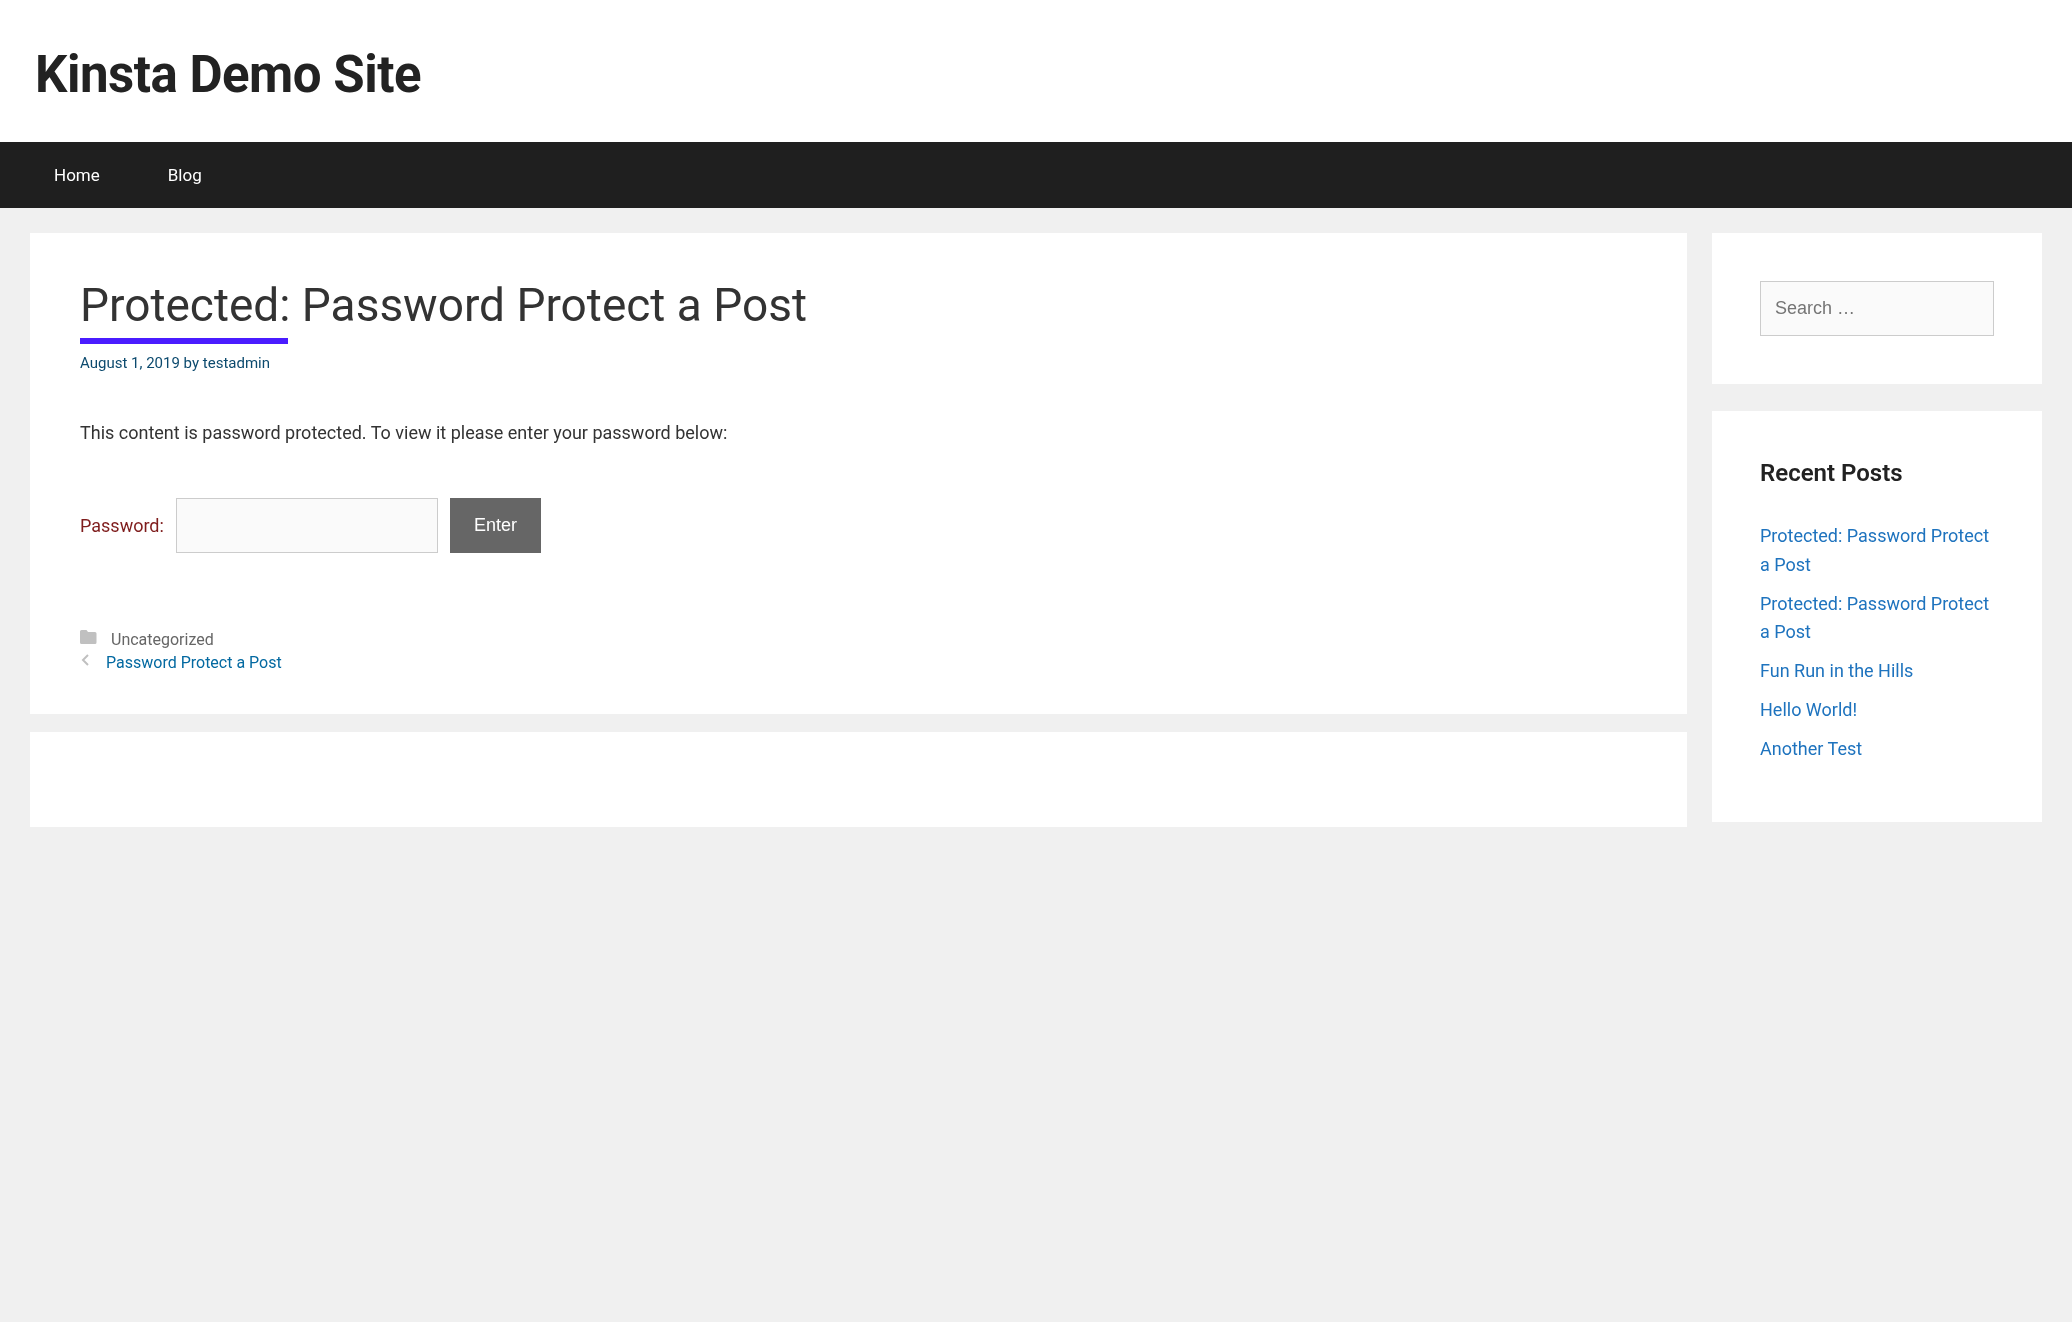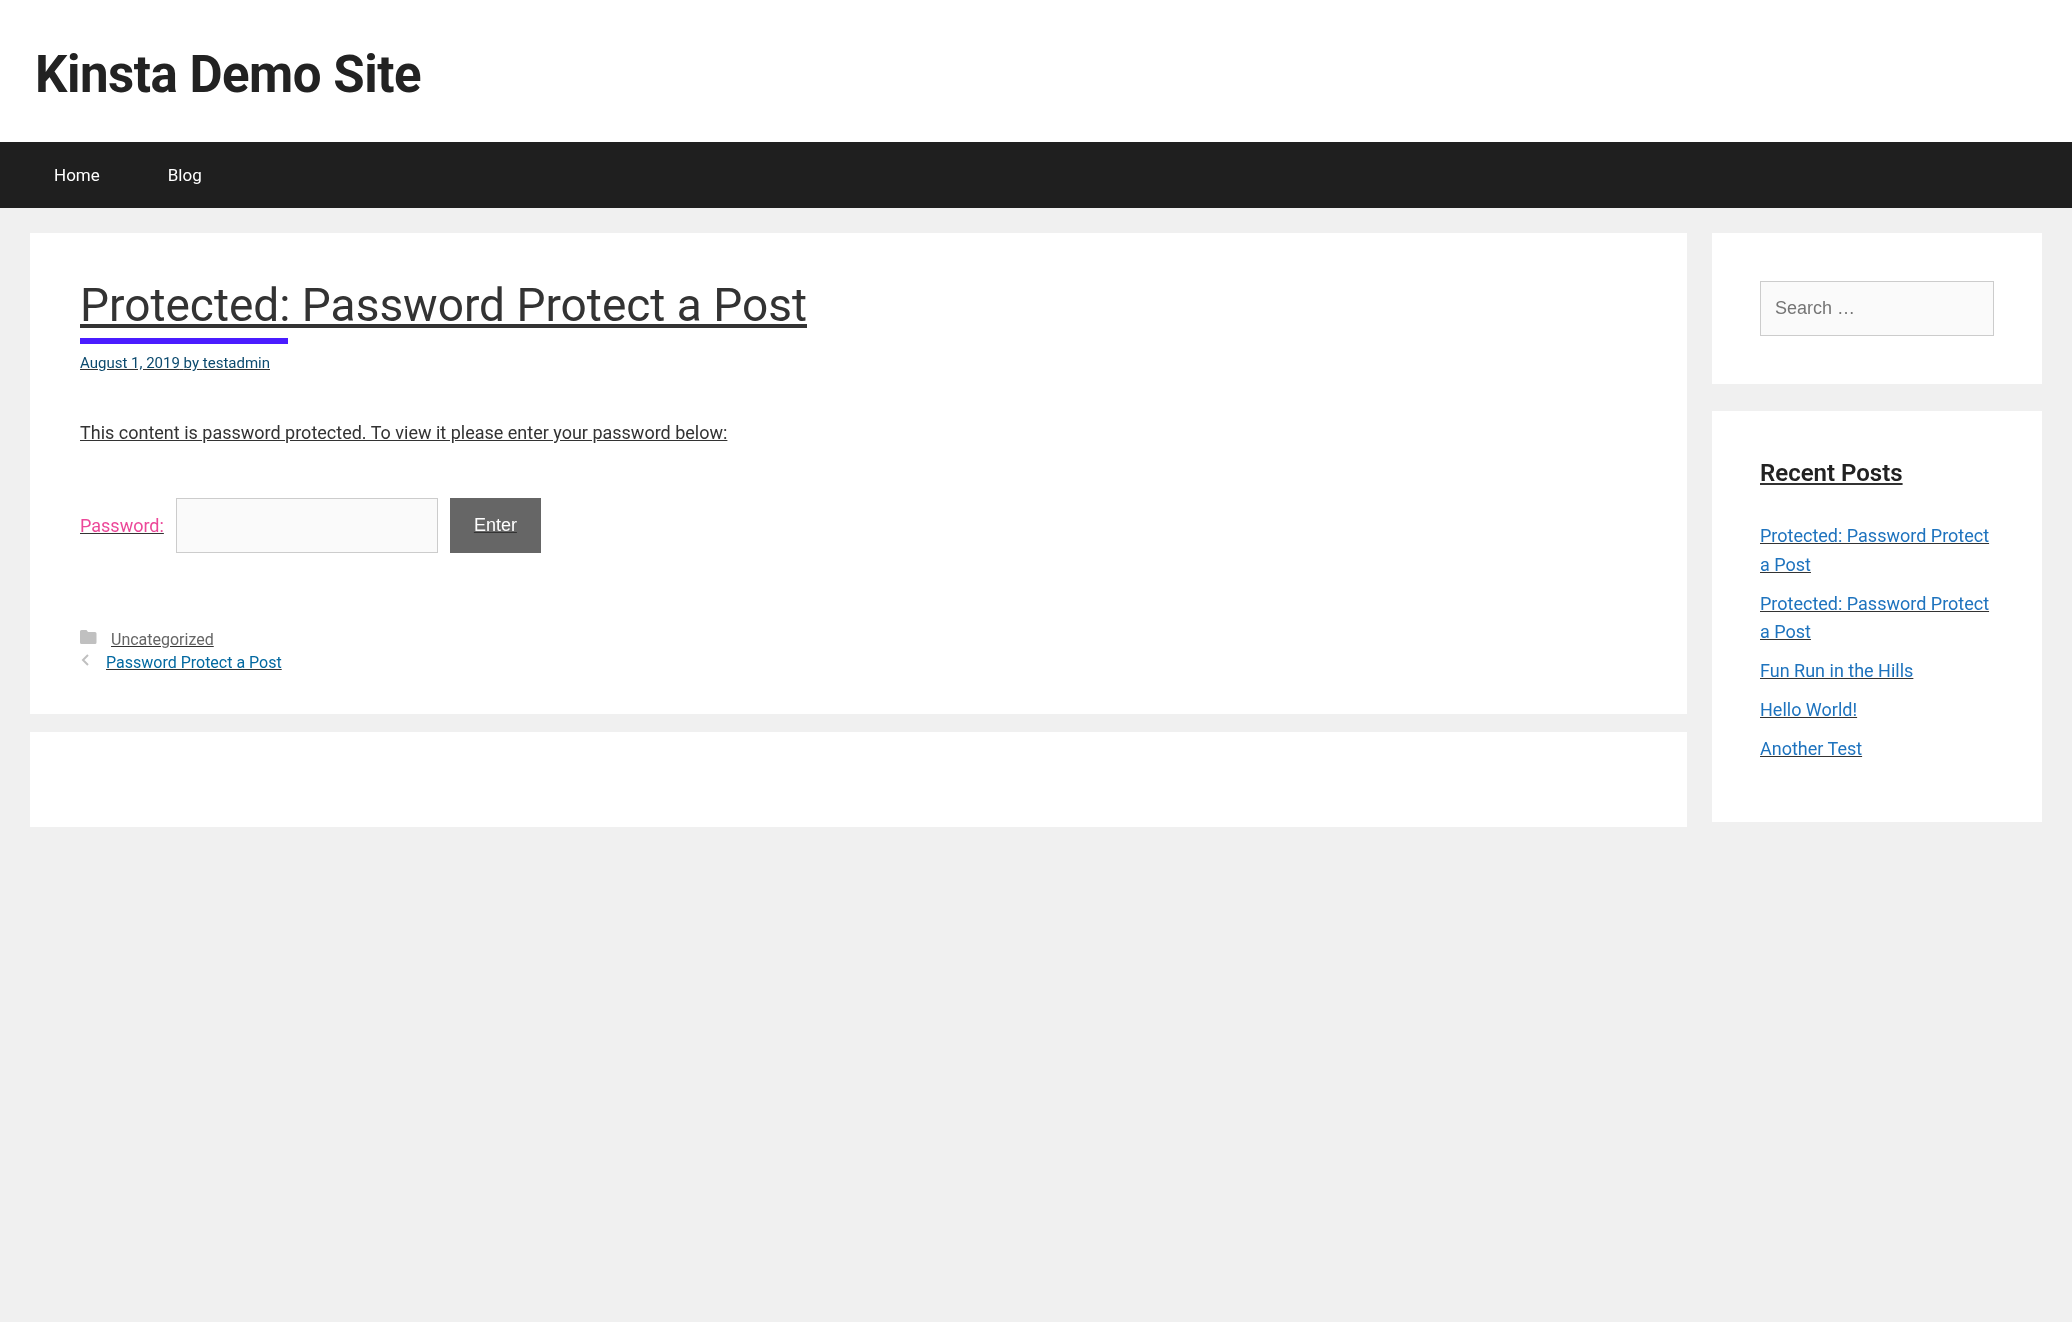--- a/index.html
+++ b/index.html
@@ -36,21 +36,20 @@
       color: #fff;
       text-decoration: none;
       padding: 23px 34px;
       font-size: 17px;
     }
     .page-wrapper {
       display: flex;
       padding: 25px 30px;
       gap: 25px;
       align-items: flex-start;
-      text-decoration: underline;
     }
     .content-area {
       flex: 1;
     }
     article.post {
       background: #fff;
       padding: 45px 50px 40px;
     }
     .entry-title {
       font-size: 46px;
@@ -76,21 +75,21 @@
       margin-bottom: 55px;
     }
     .pw-form {
       display: flex;
       align-items: center;
       gap: 12px;
       margin-bottom: 75px;
     }
     .pw-form label {
       font-size: 18px;
-      color: #ec4899;
+      color: #7f1d1d;
     }
     .pw-form input[type="password"] {
       width: 262px;
       height: 55px;
       border: 1px solid #ccc;
       background: #fafafa;
       padding: 5px;
       font-size: 16px;
     }
     .pw-form button {

